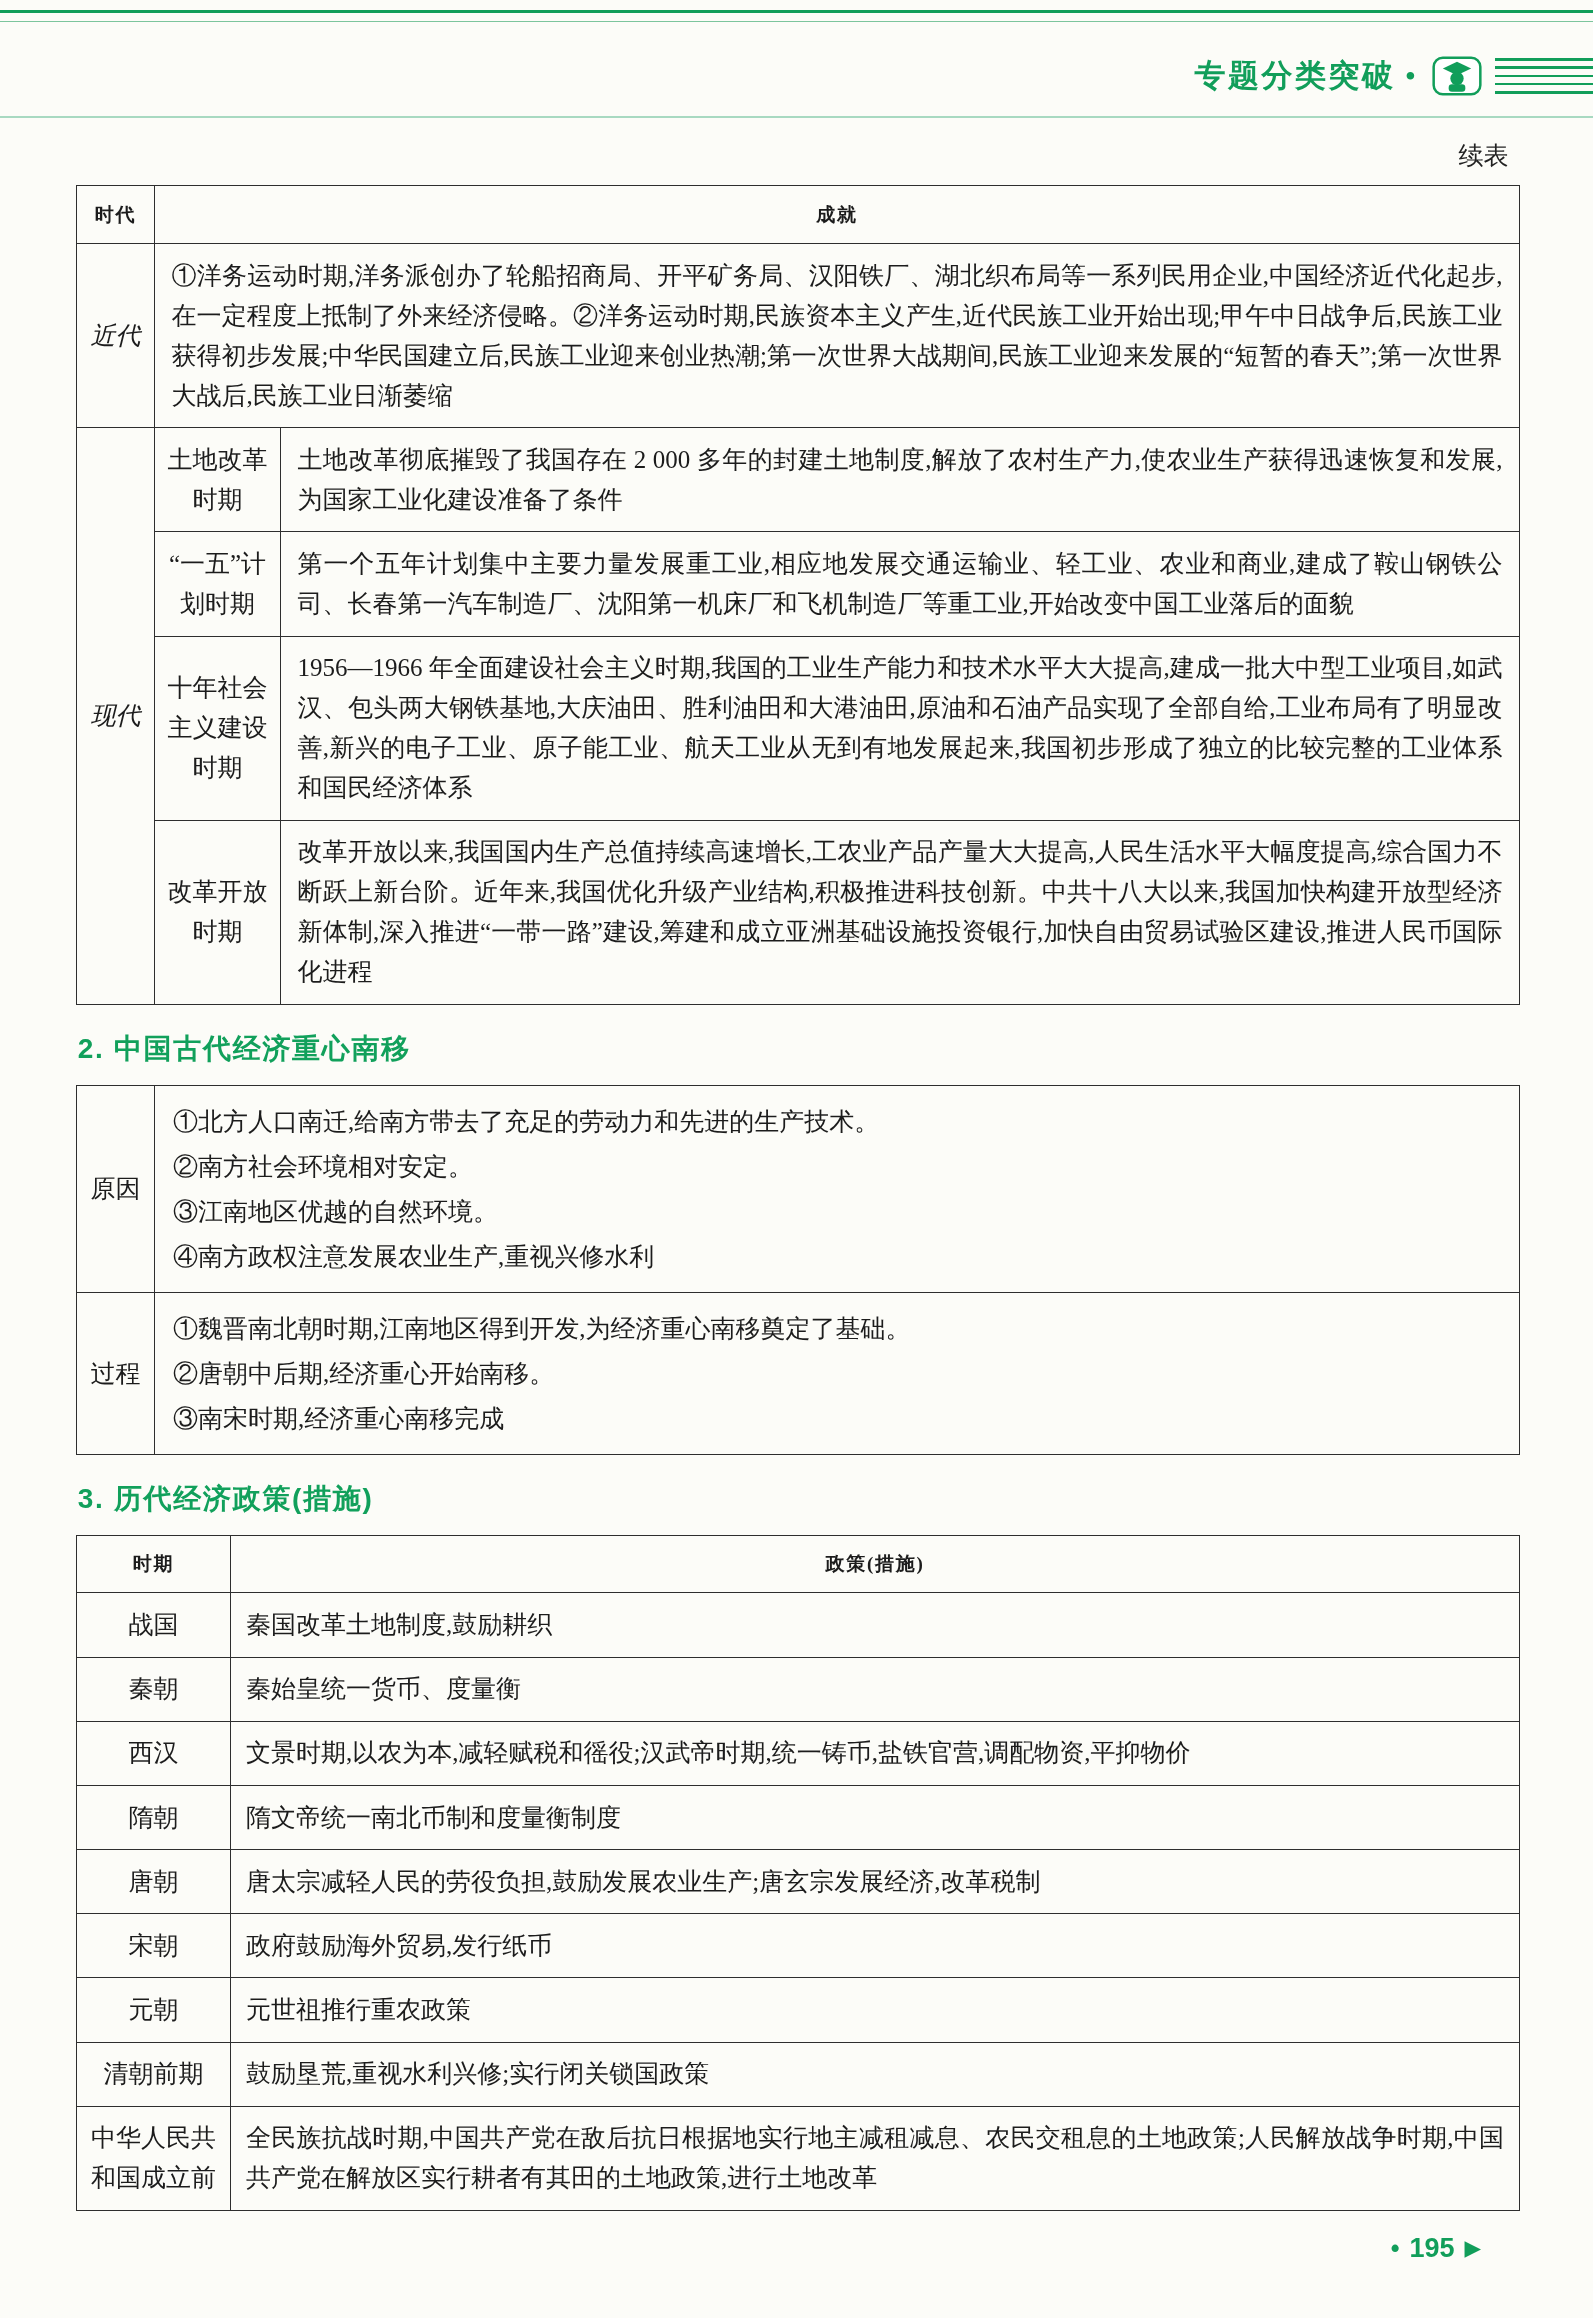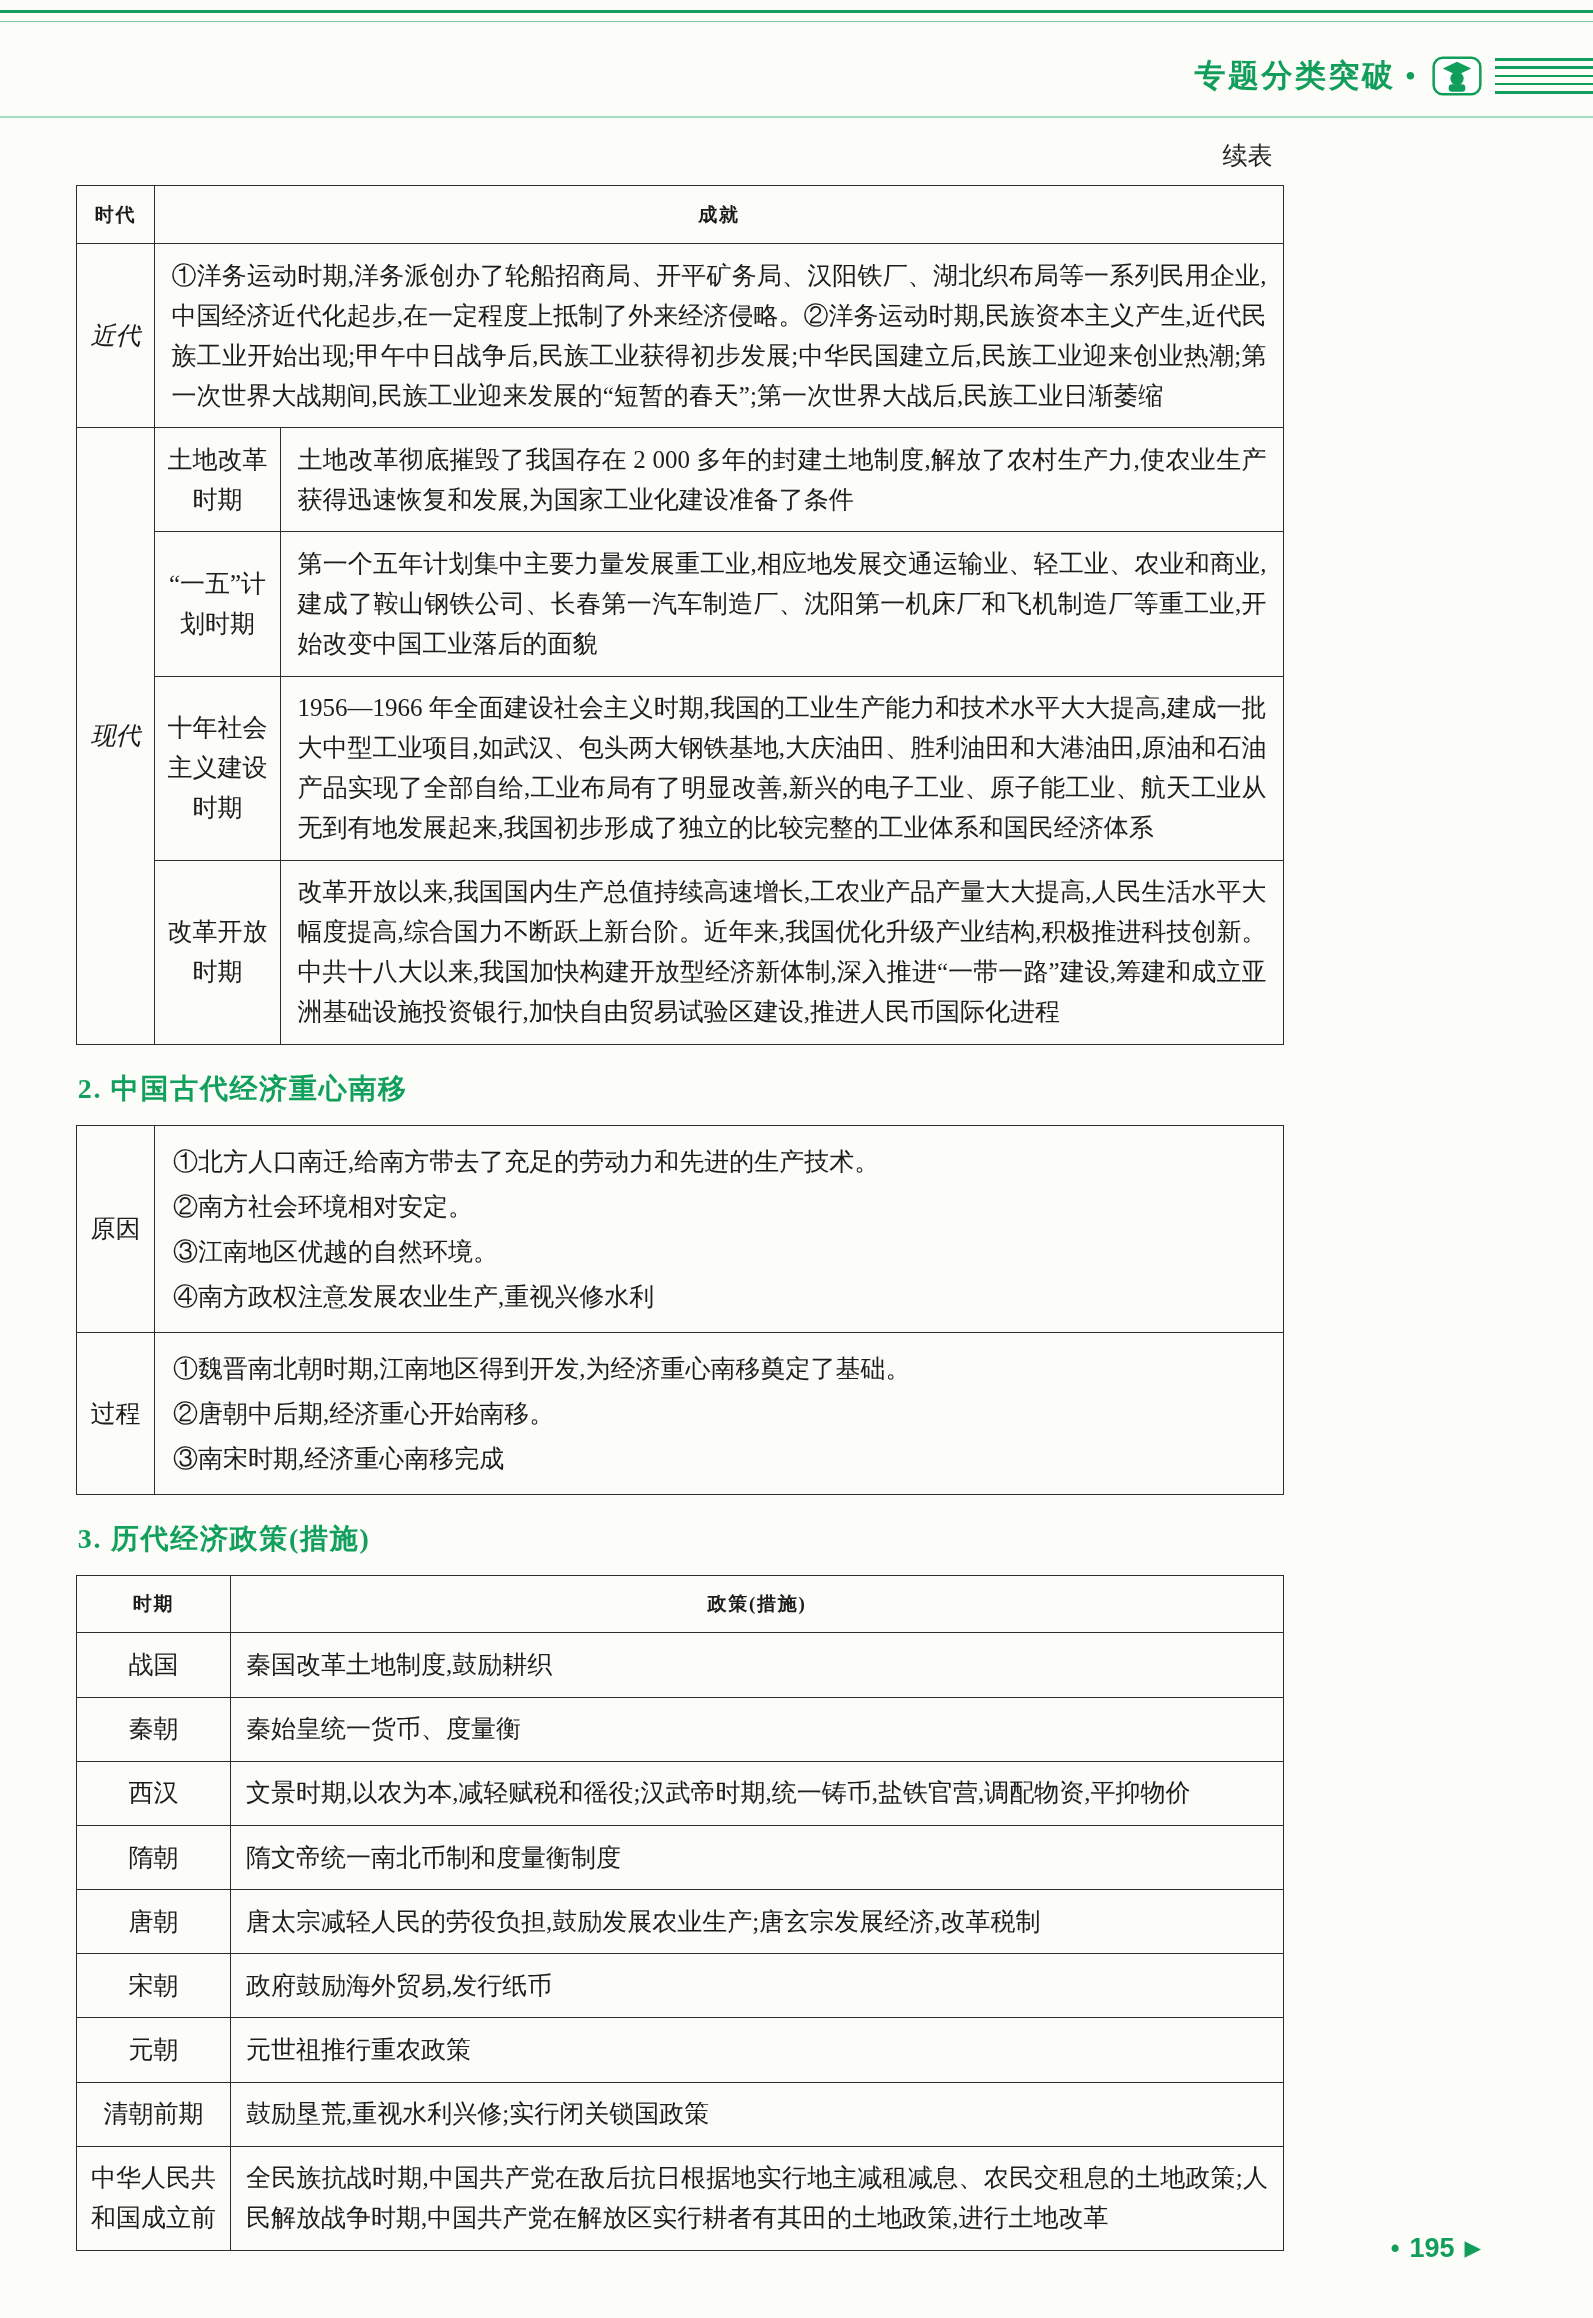--- a/index.html
+++ b/index.html
@@ -18,42 +18,42 @@
   
   .header-row{position:absolute;top:55px;right:0;display:flex;align-items:center;}
   .header-title{font-family:"Liberation Sans","DejaVu Sans",sans-serif;font-weight:bold;
     font-size:31px;color:#119e5a;letter-spacing:2.5px;}
   .header-dot{color:#119e5a;font-size:28px;margin:0 16.5px 0 10px;font-weight:bold;}
   .grad-icon{margin-right:13.2px;display:block;}
   .header-stripes{width:98px;height:36px;
     background:repeating-linear-gradient(to bottom,#119e5a 0,#119e5a 2.5px,transparent 2.5px,transparent 8.3px);}
   .header-rule{position:absolute;top:116px;left:0;width:100%;height:1.7px;background:#a8d9c1;}
 
-  .content{position:absolute;top:131px;left:76px;width:1208px;}
+  .content{position:absolute;top:131px;left:76px;width:1444px;}
   .continued{text-align:right;font-size:25px;padding:8.3px 11.6px 13.2px 0;color:#222;}
 
   table.tbl{width:100%;border-collapse:collapse;table-layout:fixed;}
   .tbl td{border:1.7px solid #2e2e2e;vertical-align:middle;}
   .tbl{font-size:25px;line-height:40px;}
 
   .head-cell{font-family:Liberation Serif, serif;font-weight:bold;
     font-size:19px;text-align:center;padding:8.3px 5px;letter-spacing:1.7px;}
   .era-cell{text-align:center;padding:6.6px 3.3px;font-style:italic;}
   .sub-cell{text-align:center;padding:8.3px 6.6px;}
   .content-cell{text-align:justify;padding:11.6px 16.5px;}
 
   .t1 .col-era{width:78px;}
   .t1 .col-sub{width:126px;}
 
   .t2{margin-top:3.3px;}
   .t2 .col-label{width:78px;}
   .lbl-cell{text-align:center;padding:6.6px 3.3px;}
   .lines-cell{padding:13.2px 18px;line-height:45px;text-align:left;}
 
-  .sec-heading{font-family:Liberation Serif, serif;color:#11a05b;
+  .sec-heading{font-family:Liberation Sans, sans-serif;color:#11a05b;
     font-size:28px;font-weight:bold;margin:25px 0 16.5px 1.7px;letter-spacing:1.7px;}
 
   .t3 .col-period{width:154px;}
   .period-cell{text-align:center;padding:11.6px 5px;}
   .policy-cell{text-align:left;padding:11.6px 15px;}
   .policy-cell.justify{text-align:justify;}
 
   .footer{position:absolute;bottom:55px;right:112px;color:#119e5a;
     font-family:"Liberation Sans","DejaVu Sans",sans-serif;font-size:27px;font-weight:bold;
     display:flex;align-items:center;gap:10px;}

